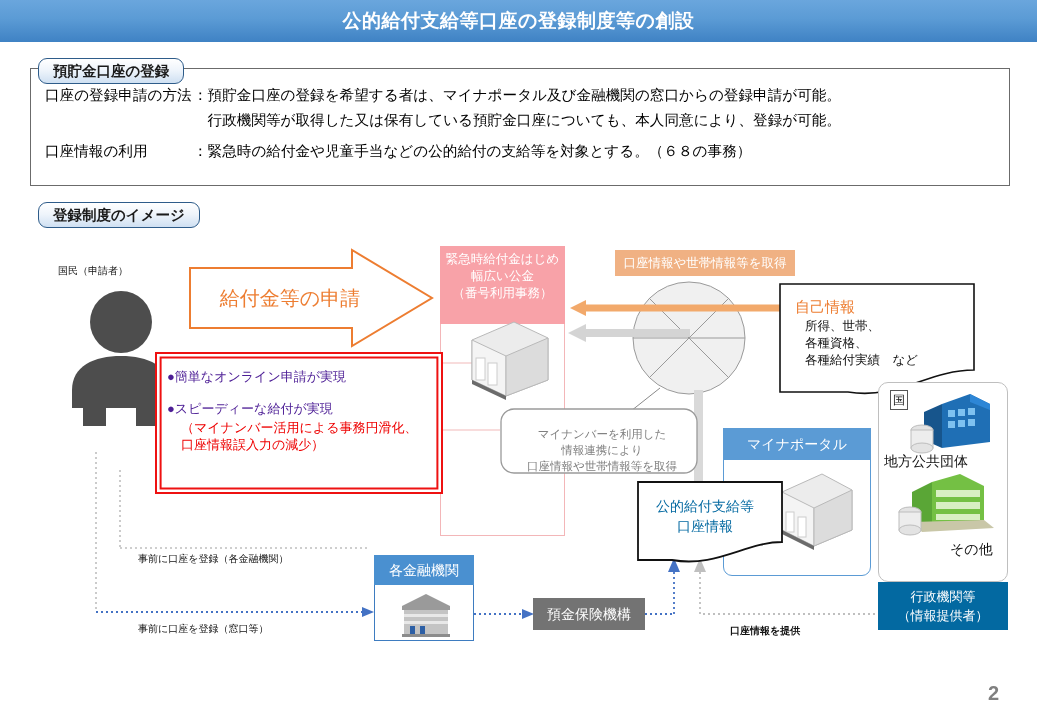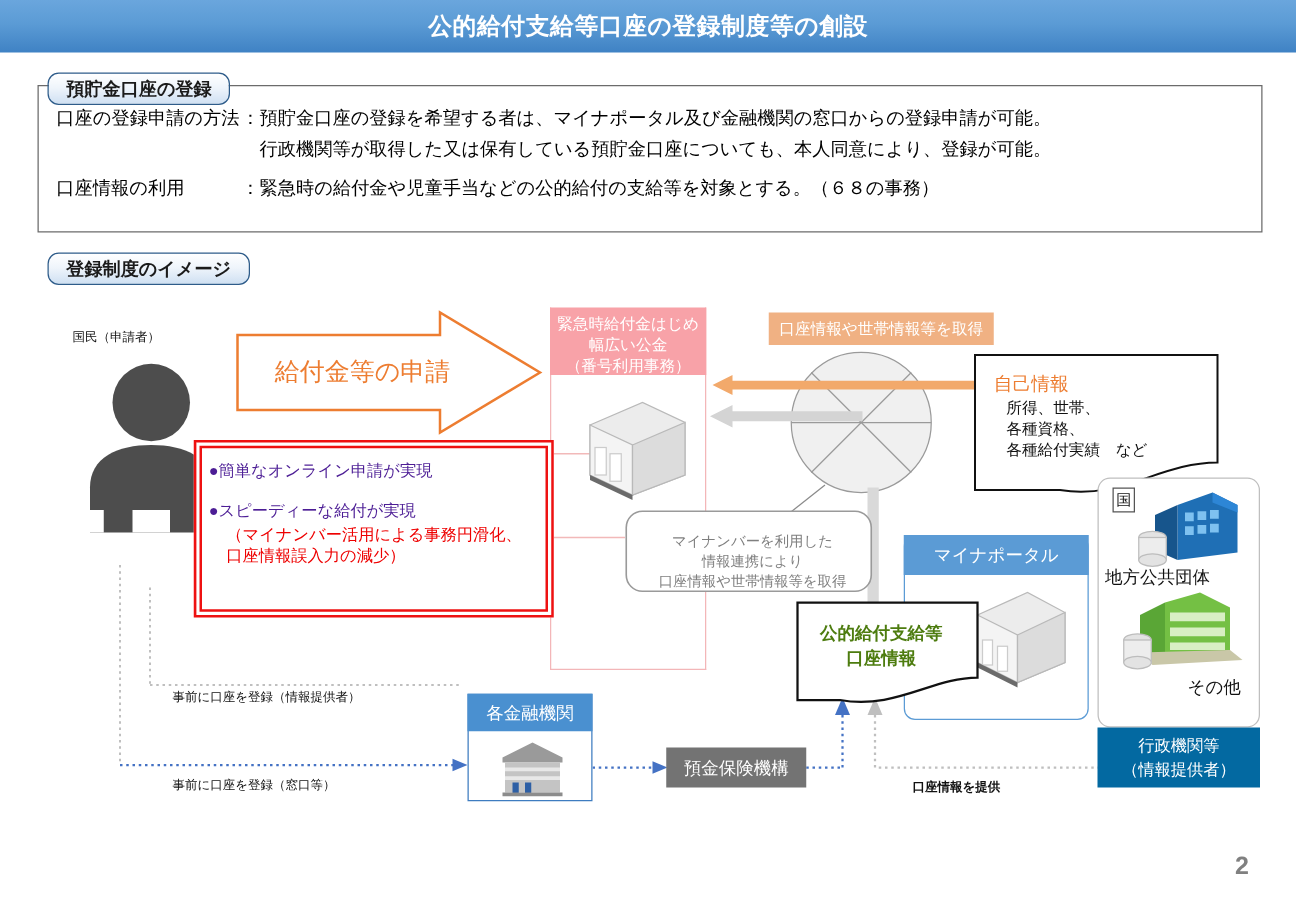--- a/index.html
+++ b/index.html
@@ -21,21 +21,21 @@
 
   
   #info-box{left:30px;top:68px;width:980px;height:118px;border:1.2px solid #6b6b6b;
     background:#fff;box-sizing:border-box;}
   .info-row{display:flex;font-size:14.6px;line-height:25px;color:#000;}
   .info-key{width:148px;flex:none;}
   .info-col{flex:1;}
 
   
   #diagram{left:0;top:230px;width:1037px;height:440px;}
-  #pink-box{left:440px;top:16px;width:125px;height:54px;background:#f8a2a8;color:#fff;
+  #pink-box{left:440px;top:16px;width:125px;height:78px;background:#f8a2a8;color:#fff;
     font-size:12.5px;line-height:17px;text-align:center;padding-top:5px;box-sizing:border-box;}
   #pink-frame{left:440px;top:16px;width:125px;height:290px;border:1px solid #f3b6b8;
     border-top:none;box-sizing:border-box;}
 
   #net-box{left:615px;top:20px;width:180px;height:26px;background:#f0b183;color:#fff;
     font-size:12.5px;line-height:26px;text-align:center;box-sizing:border-box;}
 
   #mp-panel{left:723px;top:198px;width:148px;height:148px;border:1.6px solid #5b9bd5;
     border-radius:9px;background:#fff;box-sizing:border-box;}
   #mp-head{left:723px;top:198px;width:148px;height:32px;background:#5b9bd5;color:#fff;
@@ -60,21 +60,21 @@
     box-sizing:border-box;padding:12px 0 0 10px;}
   .rb-h{color:#4c1d95;font-size:13px;font-weight:normal;line-height:21px;}
   .rb-s{color:#ee0000;font-size:13px;line-height:17px;padding-left:14px;}
   #apply-label{left:200px;top:52px;width:180px;height:32px;color:#ED7D31;
     font-size:20px;line-height:32px;text-align:center;}
 
   
   .callout-txt{color:#7f7f7f;text-align:center;}
   #co1-txt{left:512px;top:196px;width:180px;font-size:11.5px;line-height:16px;}
   #co2-txt{left:646px;top:266px;width:118px;font-size:14px;line-height:20px;
-    color:#4d7c0f;text-align:center;font-weight:bold;}
+    color:#0369a1;text-align:center;font-weight:normal;}
 
   
   #self-note-title{left:795px;top:68px;font-size:15px;color:#ED7D31;}
   #self-note-body{left:805px;top:88px;font-size:12.5px;line-height:17px;color:#111;}
 
   
   .lbl{font-size:10px;color:#111;line-height:18px;}
   #lbl-citizen{left:58px;top:32px;}
   #lbl-online{left:138px;top:320px;}
   #lbl-window{left:138px;top:390px;}
@@ -304,18 +304,18 @@
 
   <div class="abs" id="apply-label">給付金等の申請</div>
 
   <div class="abs" id="red-box">
     <div class="rb-h">●簡単なオンライン申請が実現</div>
     <div class="rb-h" style="margin-top:11px;">●スピーディーな給付が実現</div>
     <div class="rb-s">（マイナンバー活用による事務円滑化、</div>
     <div class="rb-s">口座情報誤入力の減少）</div>
   </div>
 
-  <div class="abs lbl" id="lbl-online">事前に口座を登録（情報提供者）</div>
+  <div class="abs lbl" id="lbl-online">事前に口座を登録（各金融機関）</div>
   <div class="abs lbl" id="lbl-window">事前に口座を登録（窓口等）</div>
   <div class="abs lbl" id="lbl-provide">口座情報を提供</div>
 </div>
 
 <div class="abs" id="page-num">2</div>
 
 </body></html>

